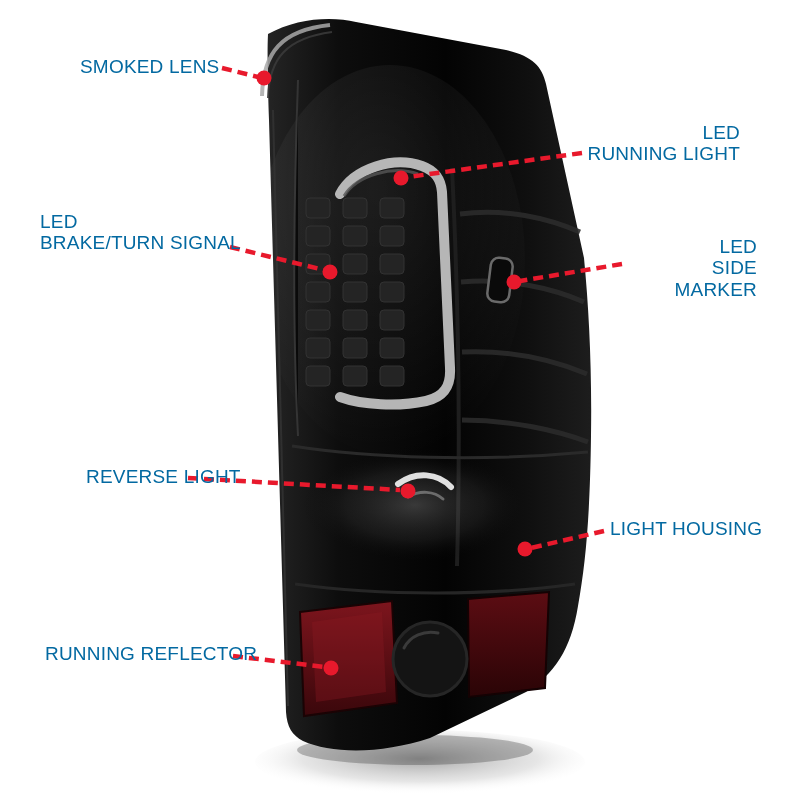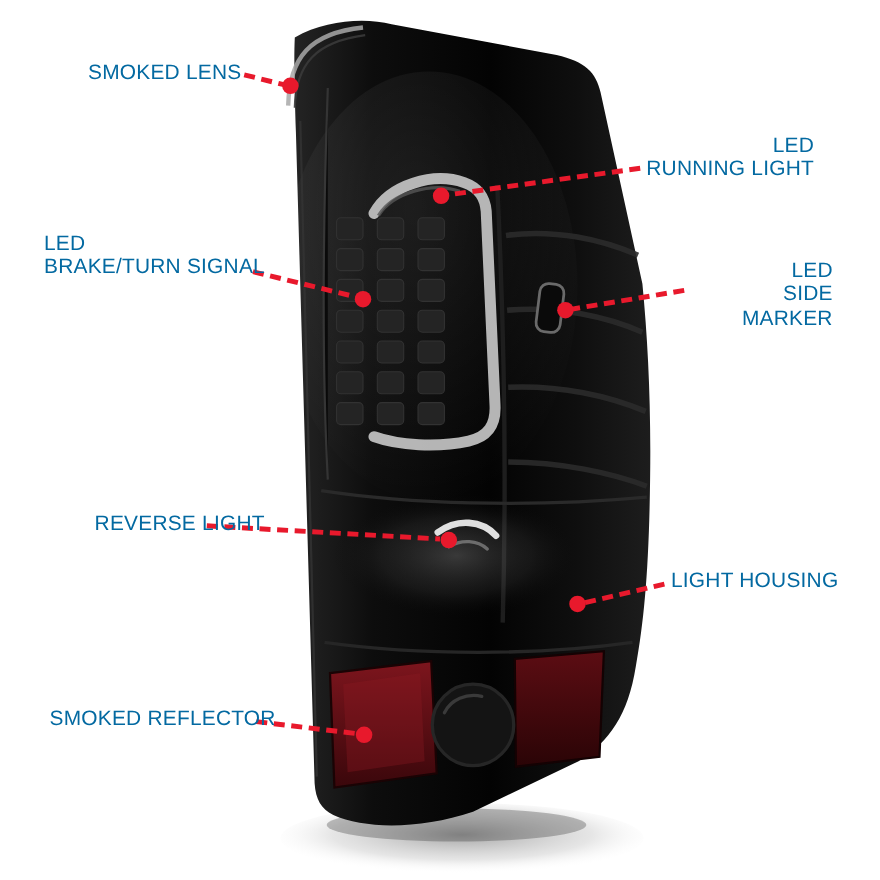--- a/index.html
+++ b/index.html
@@ -208,15 +208,15 @@
 
   <div class="callout-label lbl-smoked">SMOKED LENS</div>
   <div class="callout-label lbl-running">LED
 RUNNING LIGHT</div>
   <div class="callout-label lbl-brake">LED
 BRAKE/TURN SIGNAL</div>
   <div class="callout-label lbl-side">LED
 SIDE MARKER</div>
   <div class="callout-label lbl-reverse">REVERSE LIGHT</div>
   <div class="callout-label lbl-housing">LIGHT HOUSING</div>
-  <div class="callout-label lbl-safety">SMOKED REFLECTOR</div>
+  <div class="callout-label lbl-safety">RUNNING REFLECTOR</div>
 
 </div>
 
 </body></html>

